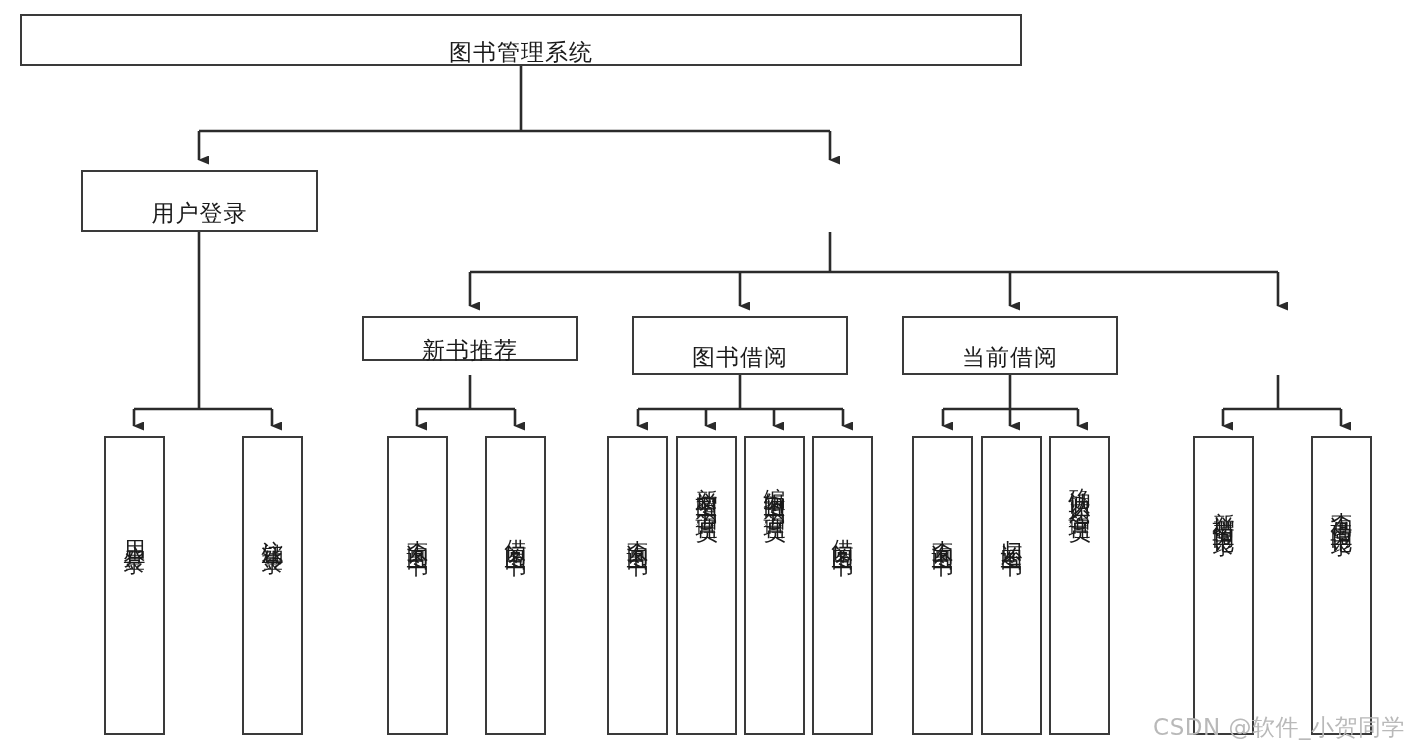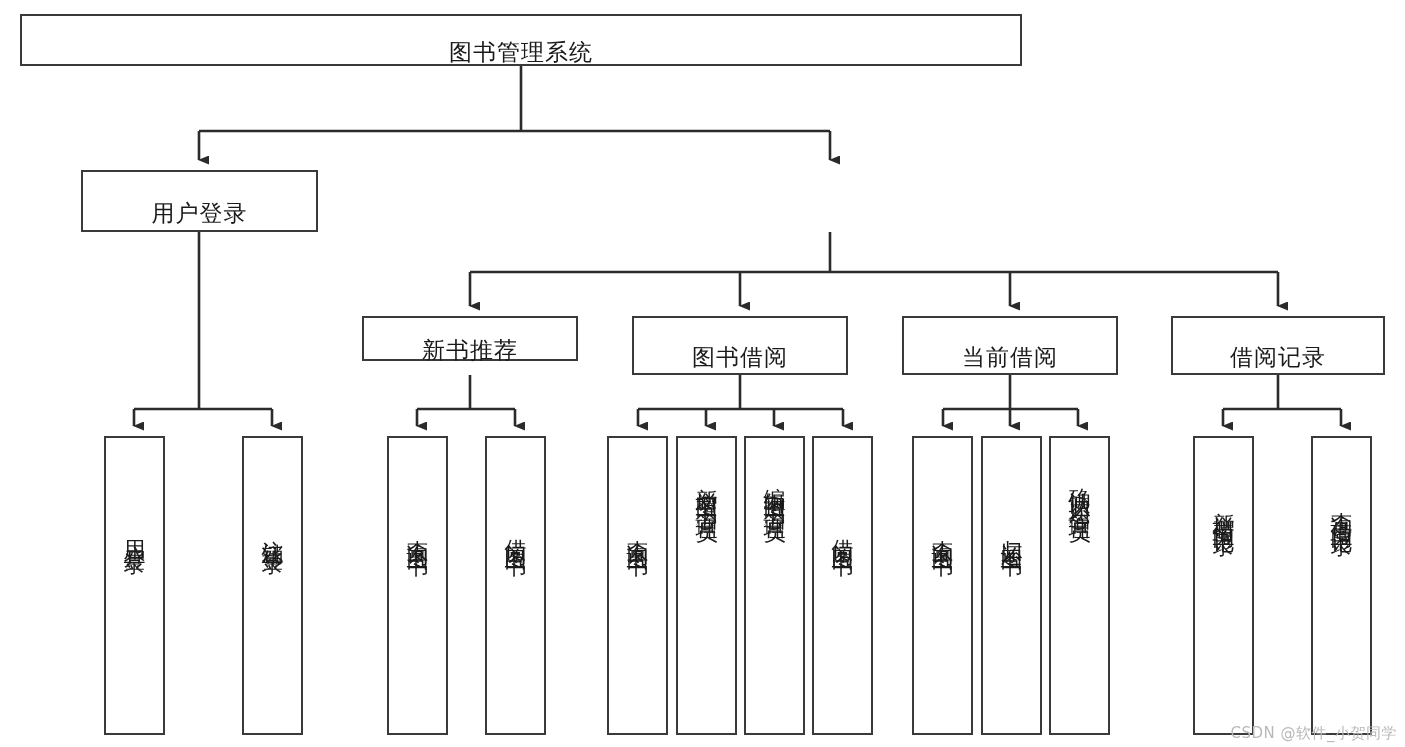--- a/index.html
+++ b/index.html
@@ -51,23 +51,23 @@
     writing-mode:vertical-rl;
     text-orientation:upright;
     font-size:22px;
     letter-spacing:5px;
     line-height:1;
   }
 
   
   #watermark{
     position:absolute;
-    right:8px;
+    right:0;
     bottom:4px;
-    font-size:15px;
+    font-size:23px;
     color:#b9b9b9;
     letter-spacing:0.5px;
     z-index:5;
     white-space:nowrap;
     font-family:"DejaVu Sans","Liberation Sans",sans-serif;
   }
 </style>
 </head>
 <body>
 
@@ -137,23 +137,20 @@
   </div>
 
   <div class="node h-node" style="left:902px;top:316px;width:216px;height:59px;">
     <span class="lbl">当前借阅</span>
   </div>
 
   <div class="node h-node" style="left:632px;top:316px;width:216px;height:59px;">
     <span class="lbl">图书借阅</span>
   </div>
 
-  <div class="node h-node" style="left:1171px;top:316px;width:214px;height:59px;">
-    <span class="lbl">借阅记录</span>
-  </div>
 
   <div class="node v-node" style="left:104px;top:436px;width:61px;height:299px;padding-top:60px;">
     <span class="lbl">用户登录</span>
   </div>
 
   <div class="node v-node" style="left:242px;top:436px;width:61px;height:299px;padding-top:60px;">
     <span class="lbl">注销登录</span>
   </div>
 
   <div class="node v-node" style="left:387px;top:436px;width:61px;height:299px;padding-top:60px;">

